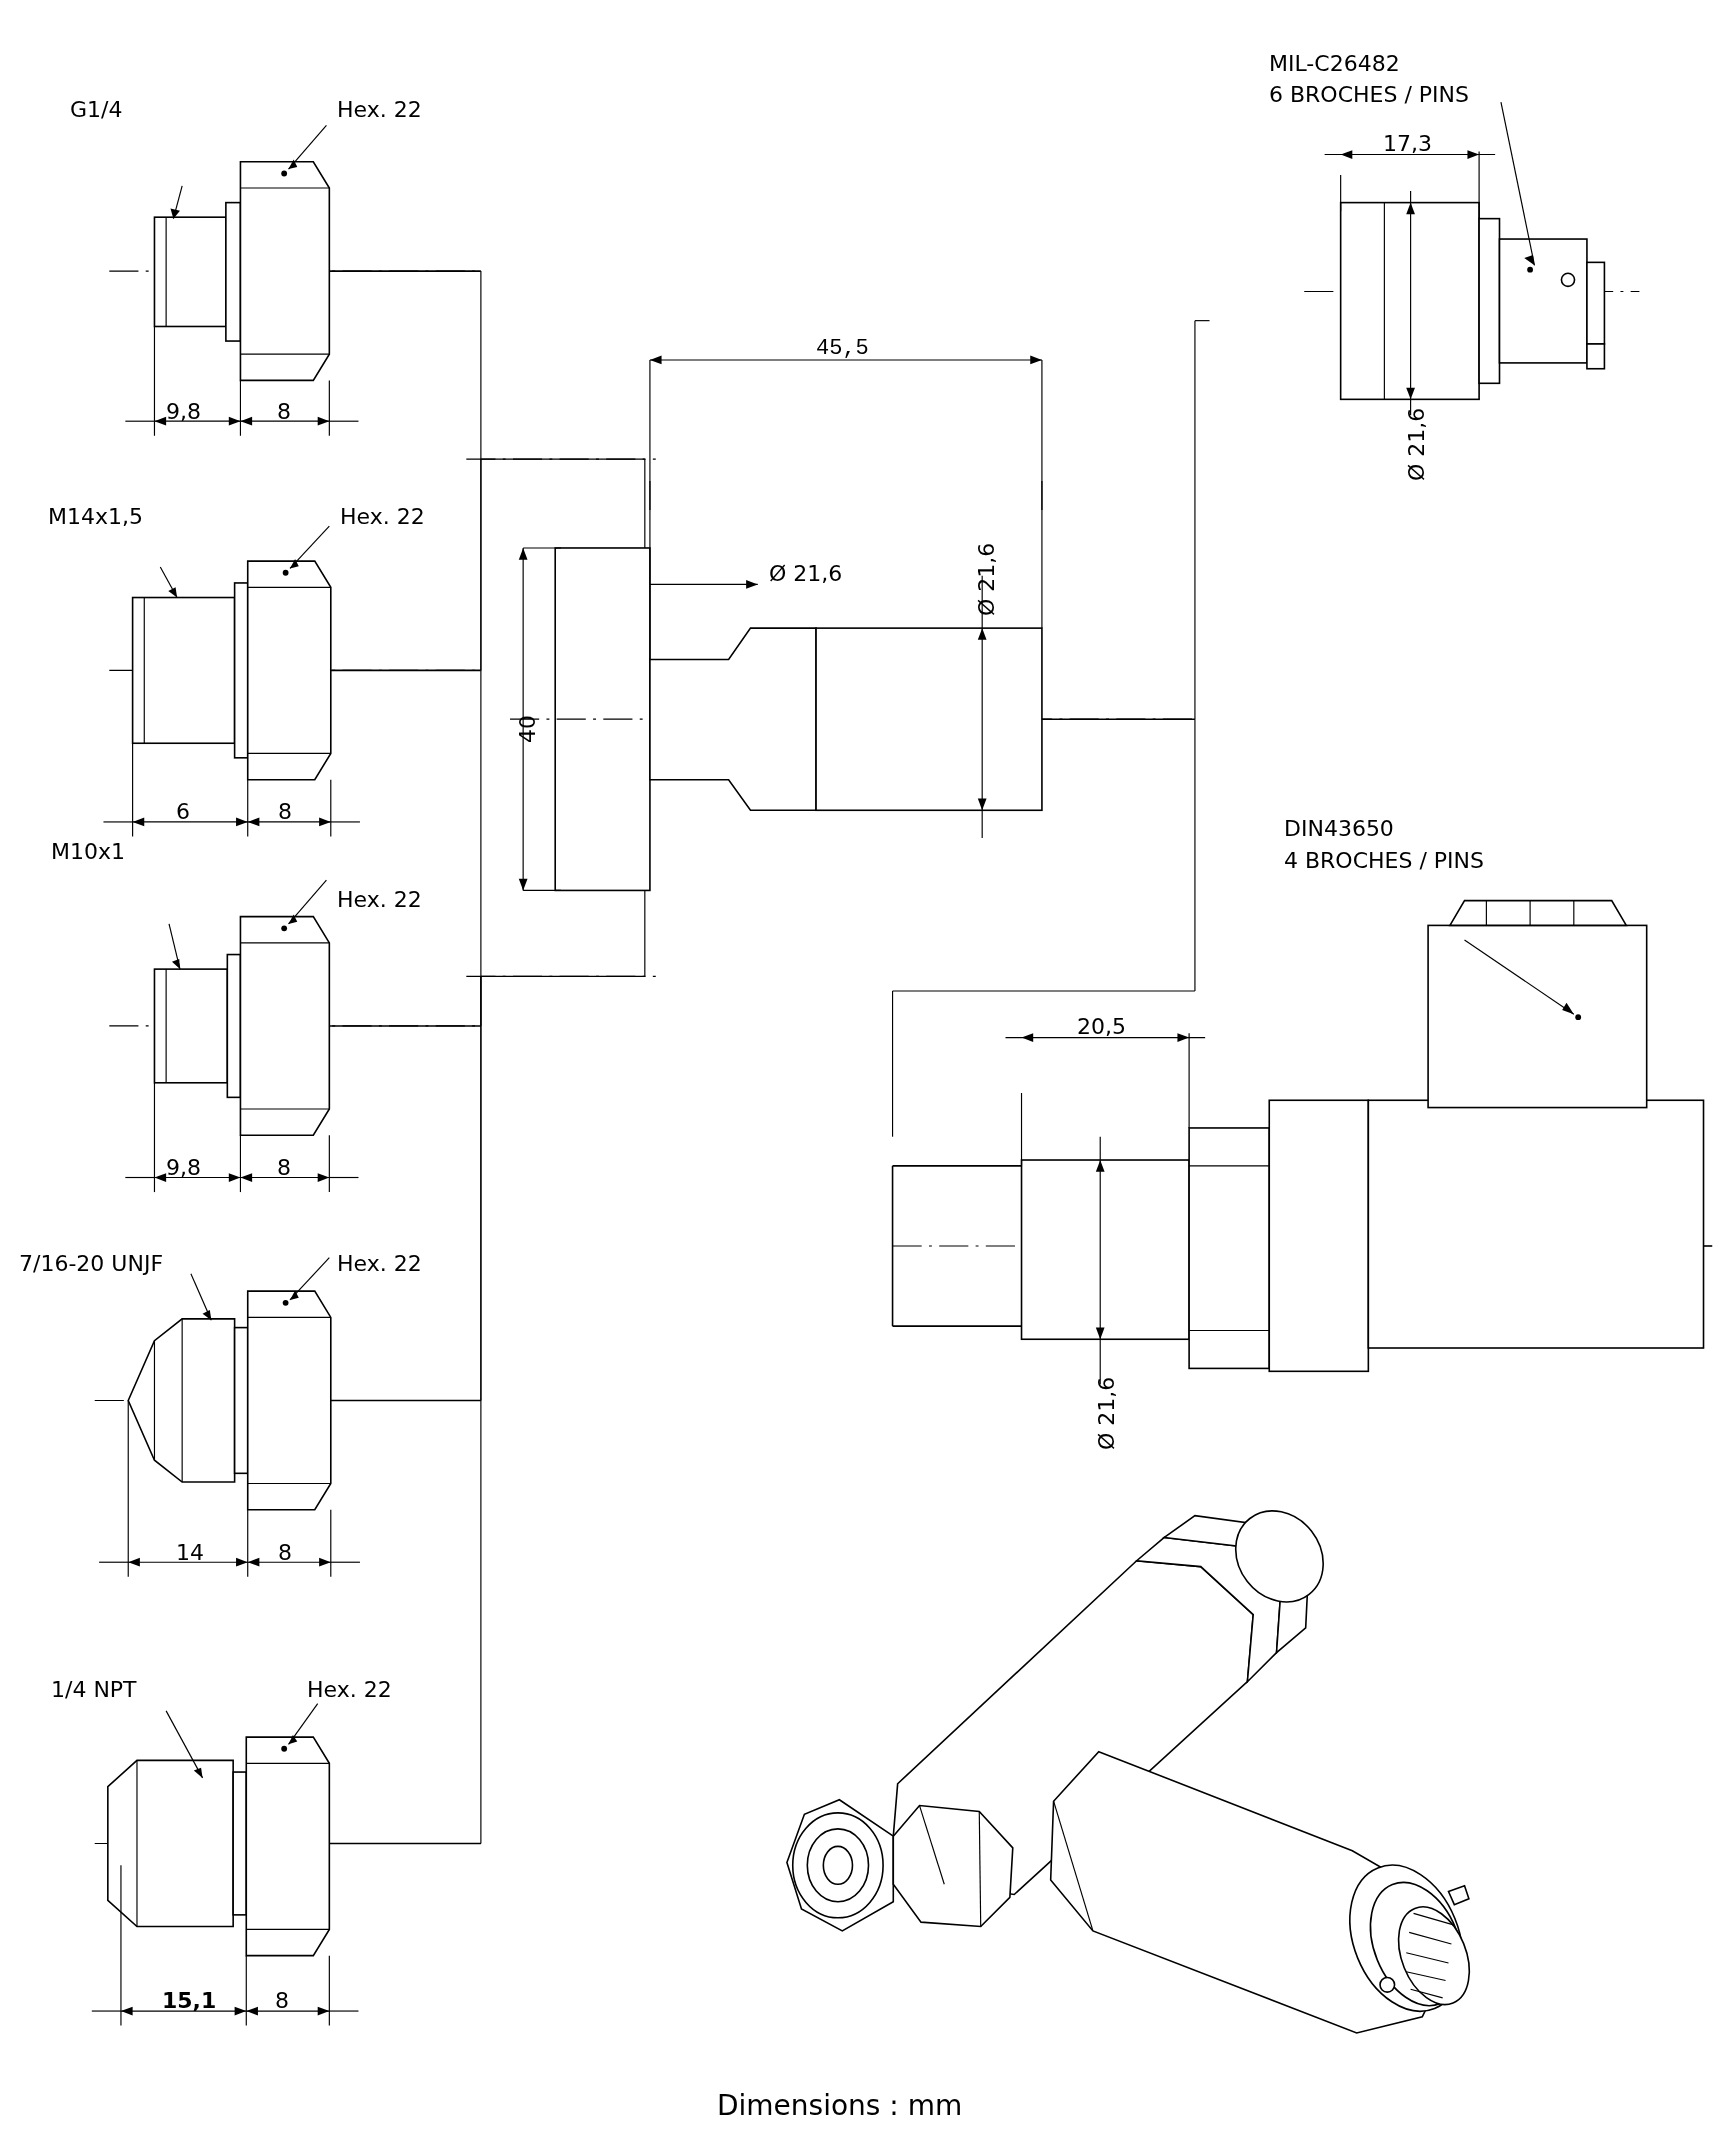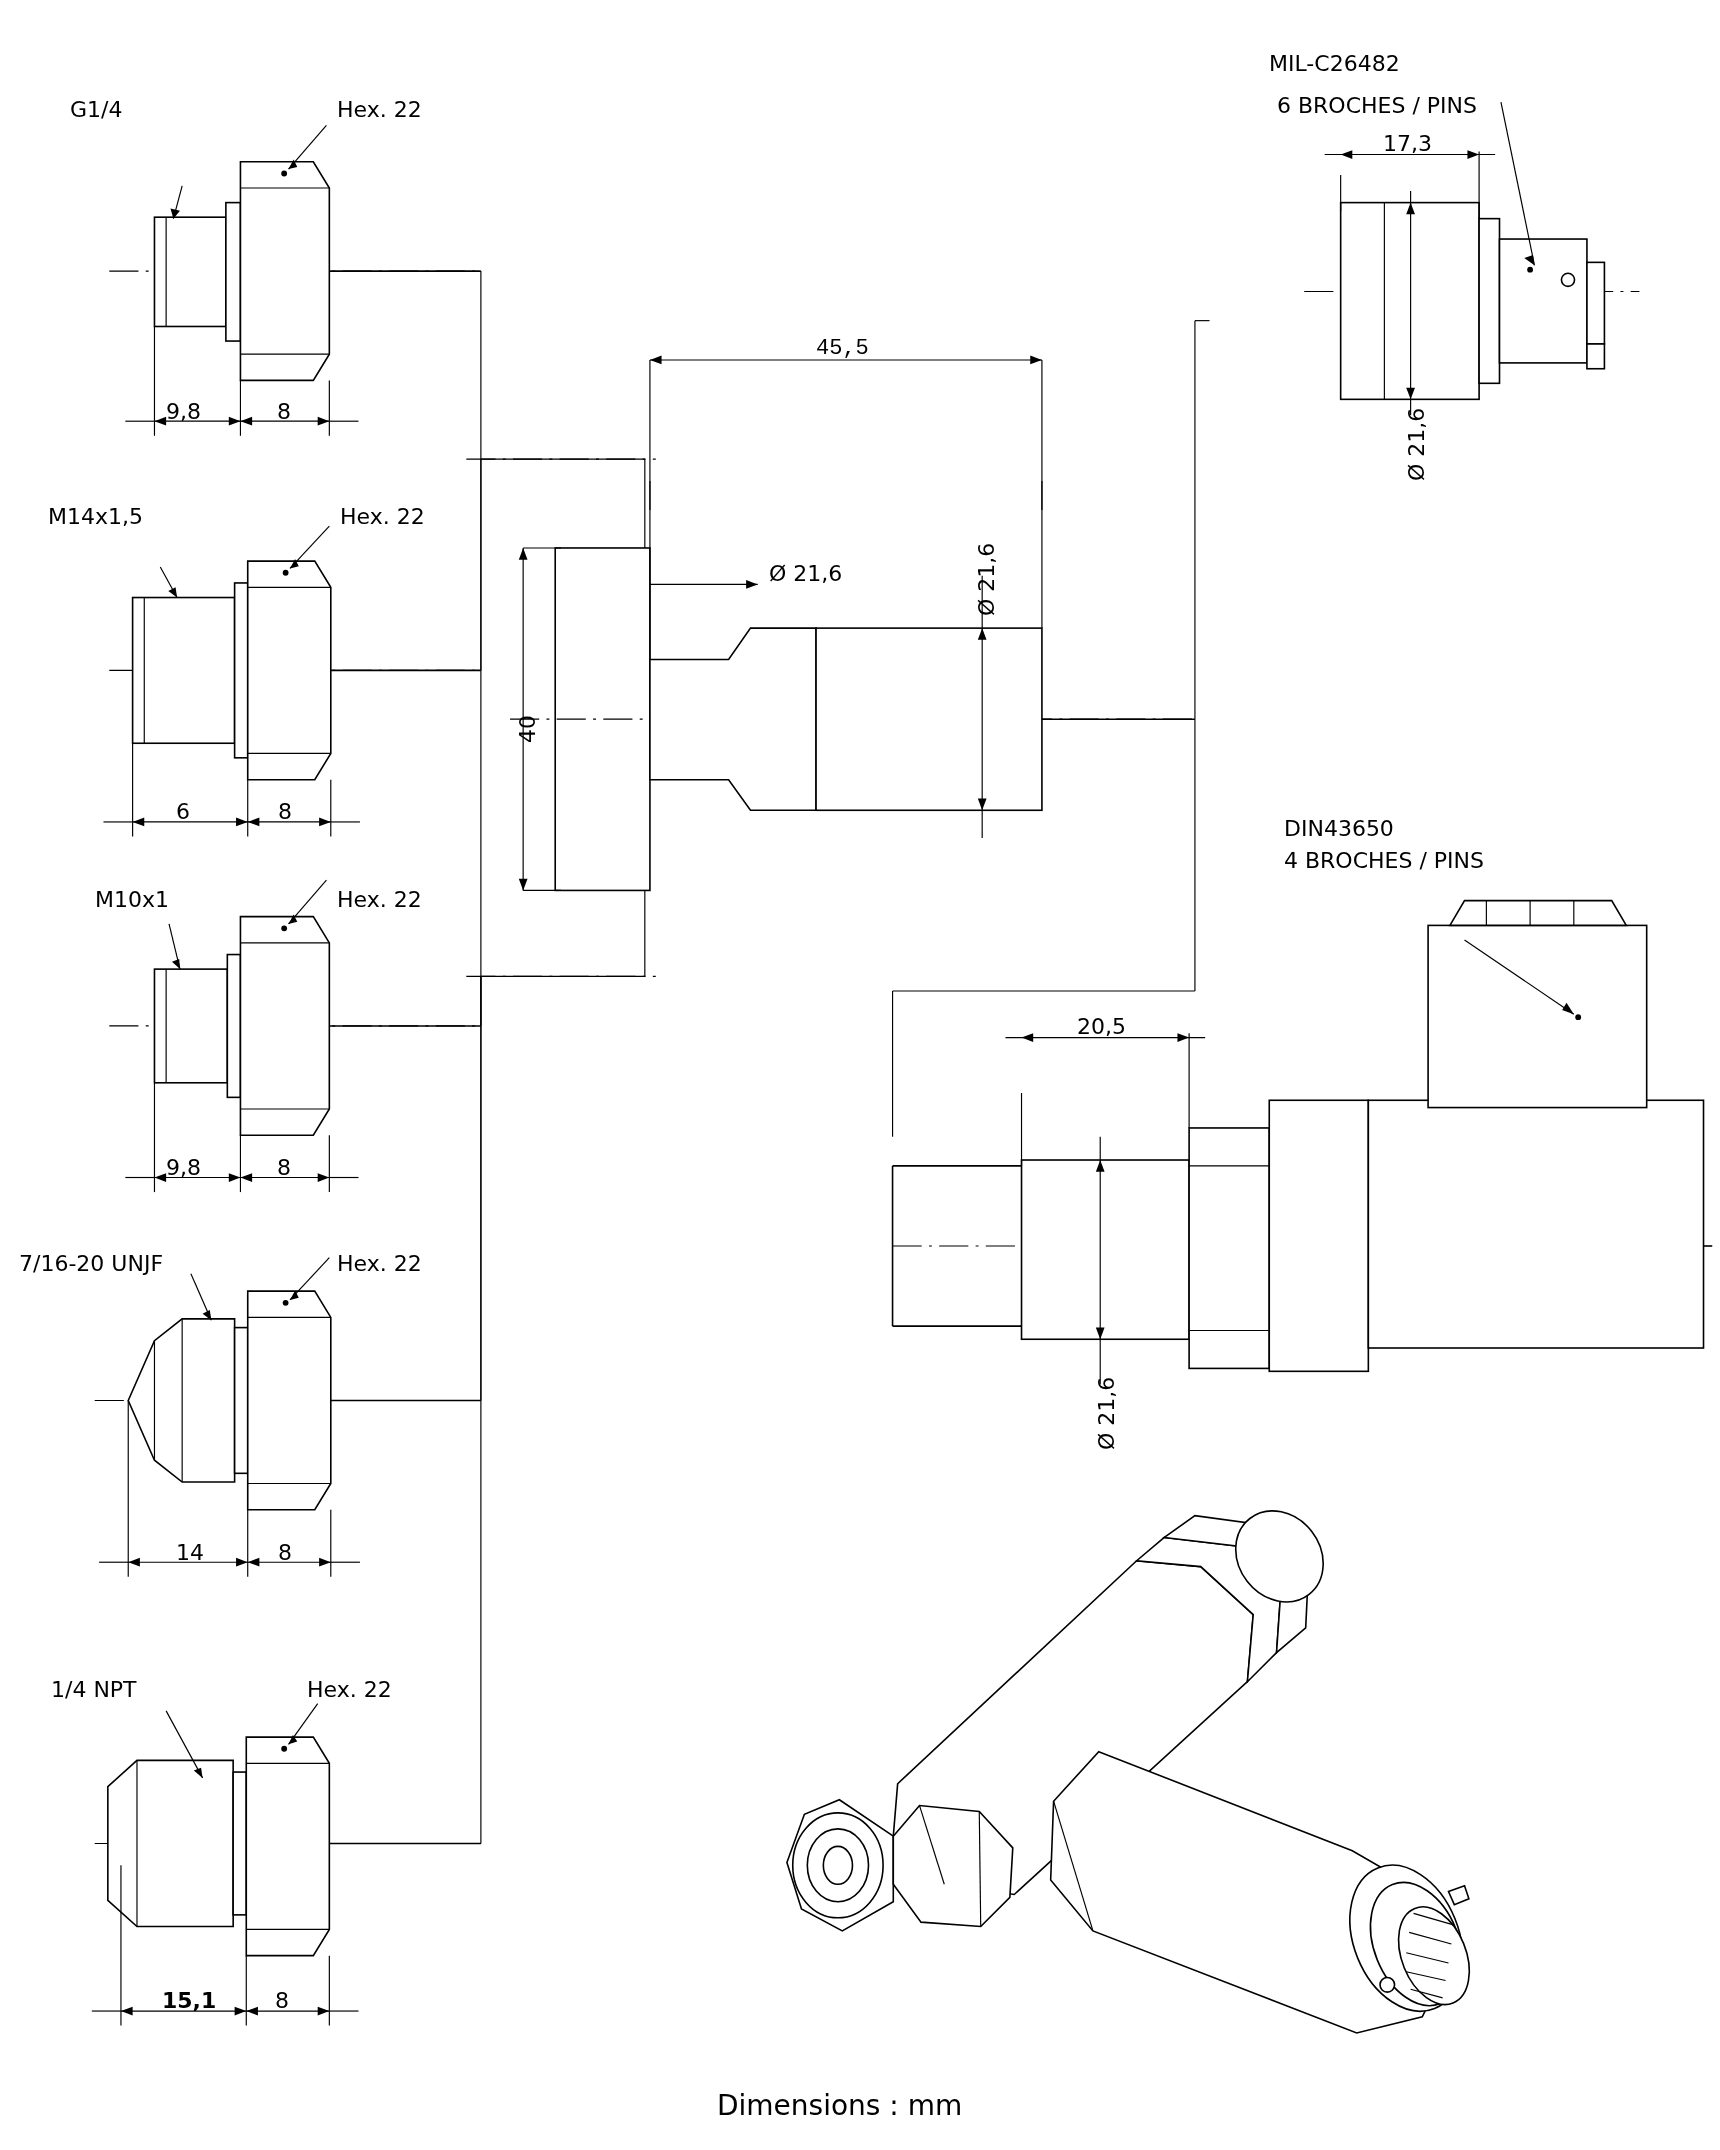--- a/index.html
+++ b/index.html
@@ -358,42 +358,42 @@
   <div class="lbl" style="left:70px; top:96px;">G1/4</div>
   <div class="lbl" style="left:337px; top:96px;">Hex. 22</div>
   <div class="lbl" style="left:166px; top:398px;">9,8</div>
   <div class="lbl" style="left:277px; top:398px;">8</div>
 
   <div class="lbl" style="left:48px; top:503px;">M14x1,5</div>
   <div class="lbl" style="left:340px; top:503px;">Hex. 22</div>
   <div class="lbl" style="left:176px; top:798px;">6</div>
   <div class="lbl" style="left:278px; top:798px;">8</div>
 
-  <div class="lbl" style="left:51px; top:886px;margin-left:44px;">M10x1</div>
+  <div class="lbl" style="left:51px; top:838px;">M10x1</div>
   <div class="lbl" style="left:337px; top:886px;">Hex. 22</div>
   <div class="lbl" style="left:166px; top:1154px;">9,8</div>
   <div class="lbl" style="left:277px; top:1154px;">8</div>
 
   <div class="lbl" style="left:19px; top:1250px;">7/16-20 UNJF</div>
   <div class="lbl" style="left:337px; top:1250px;">Hex. 22</div>
   <div class="lbl" style="left:176px; top:1539px;">14</div>
   <div class="lbl" style="left:278px; top:1539px;">8</div>
 
   <div class="lbl" style="left:51px; top:1676px;">1/4 NPT</div>
   <div class="lbl" style="left:307px; top:1676px;">Hex. 22</div>
   <div class="lbl" style="left:162px; top:1987px;font-weight:bold;">15,1</div>
   <div class="lbl" style="left:275px; top:1987px;">8</div>
 
   <div class="lbl" style="left:816px; top:335px;font-family:Liberation Mono, monospace;">45,5</div>
   <div class="lbl rot90" style="left:514px; top:743px;">40</div>
   <div class="lbl" style="left:769px; top:560px;">Ø 21,6</div>
   <div class="lbl rot90" style="left:973px; top:616px;">Ø 21,6</div>
 
   <div class="lbl" style="left:1269px; top:50px;">MIL-C26482</div>
-  <div class="lbl" style="left:1269px; top:92px;margin-left:8px;">
+  <div class="lbl" style="left:1269px; top:81px;">
     <span>6 BROCHES / PINS</span>
   </div>
   <div class="lbl" style="left:1383px; top:130px;">17,3</div>
   <div class="lbl rot90" style="left:1403px; top:481px;">Ø 21,6</div>
 
   <div class="lbl" style="left:1284px; top:815px;">DIN43650</div>
   <div class="lbl" style="left:1284px; top:847px;">
     <span>4 BROCHES / PINS</span>
   </div>
   <div class="lbl" style="left:1077px; top:1013px;">20,5</div>

